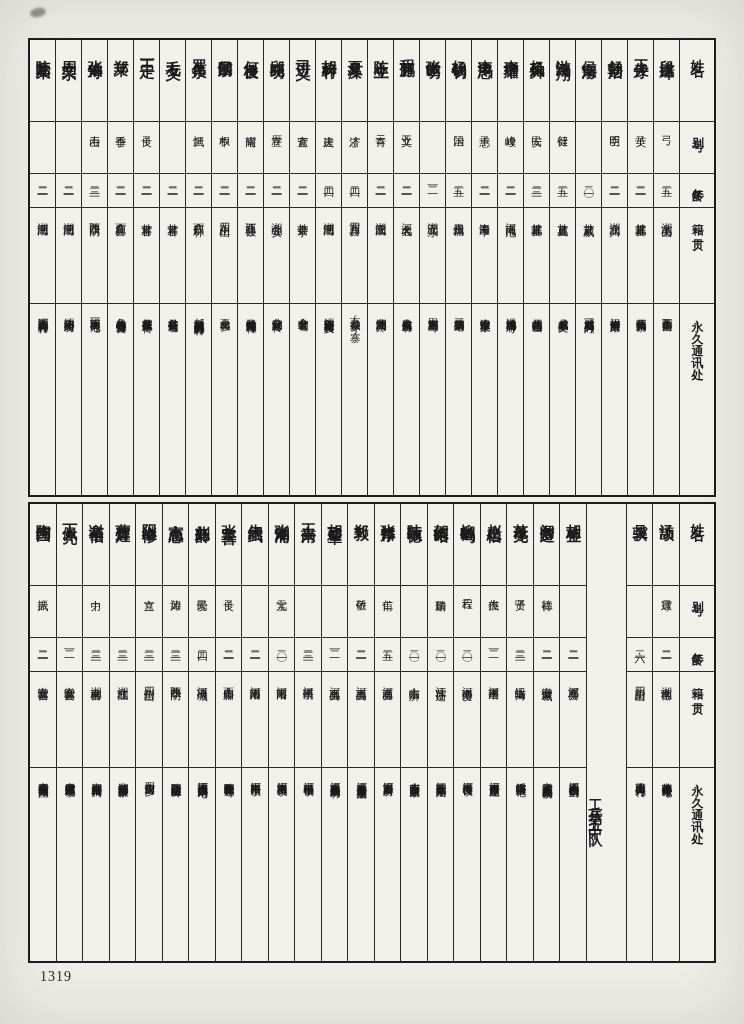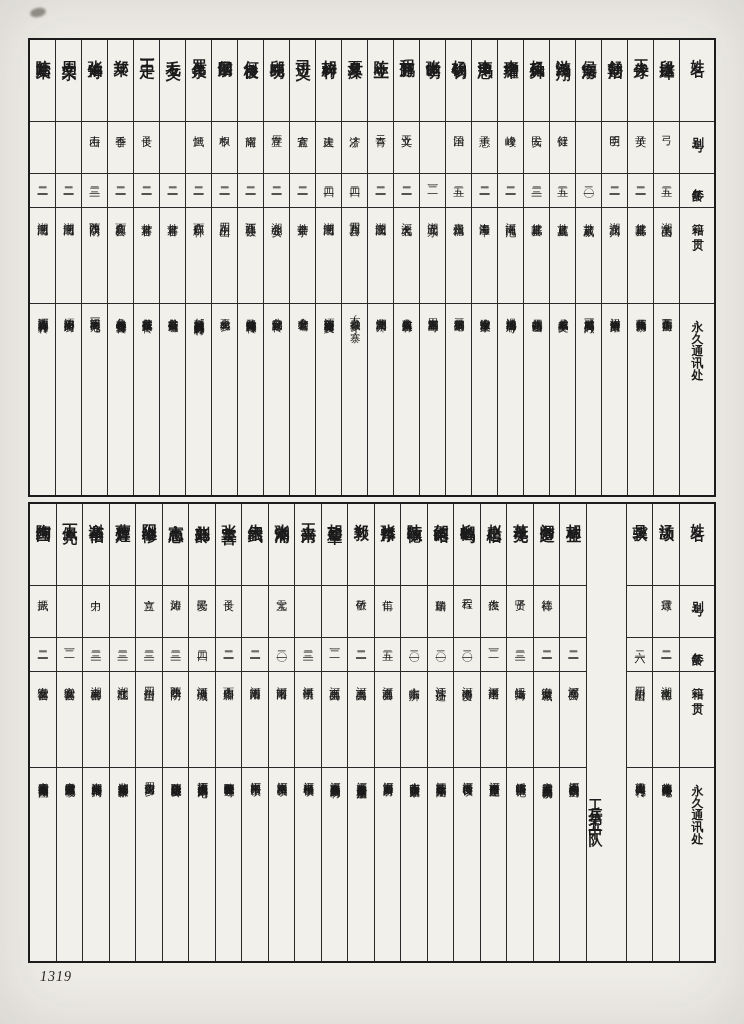--- a/index.html
+++ b/index.html
@@ -66,21 +66,21 @@
   .cell-addr .vtext{font-size:10.5px;line-height:1.02;letter-spacing:0.5px;}
   .header-col .vtext{font-weight:700;}
   .header-col .cell-name .vtext{font-size:14px;letter-spacing:5px;}
   .header-col .cell-alias .vtext{font-size:12px;letter-spacing:5px;}
   .header-col .cell-age .vtext{font-size:12px;letter-spacing:2px;}
   .header-col .cell-origin .vtext{font-size:12px;letter-spacing:16px;}
   .header-col .cell-addr .vtext{font-size:12px;letter-spacing:12px;line-height:1.1;}
   .section-title{font-size:14px;font-weight:700;letter-spacing:7px;}
   .page-number{
     position:absolute;left:40px;top:969px;
-    font-size:14px;letter-spacing:1px;color:#26241f;font-style:italic;
+    font-size:14px;letter-spacing:1px;color:#26241f;
   }
 </style>
 </head>
 <body>
 
 <div class="page">
   <div class="scan-smudge"></div>
 
   <div id="top-table" class="page-table">
       <div class="col">

